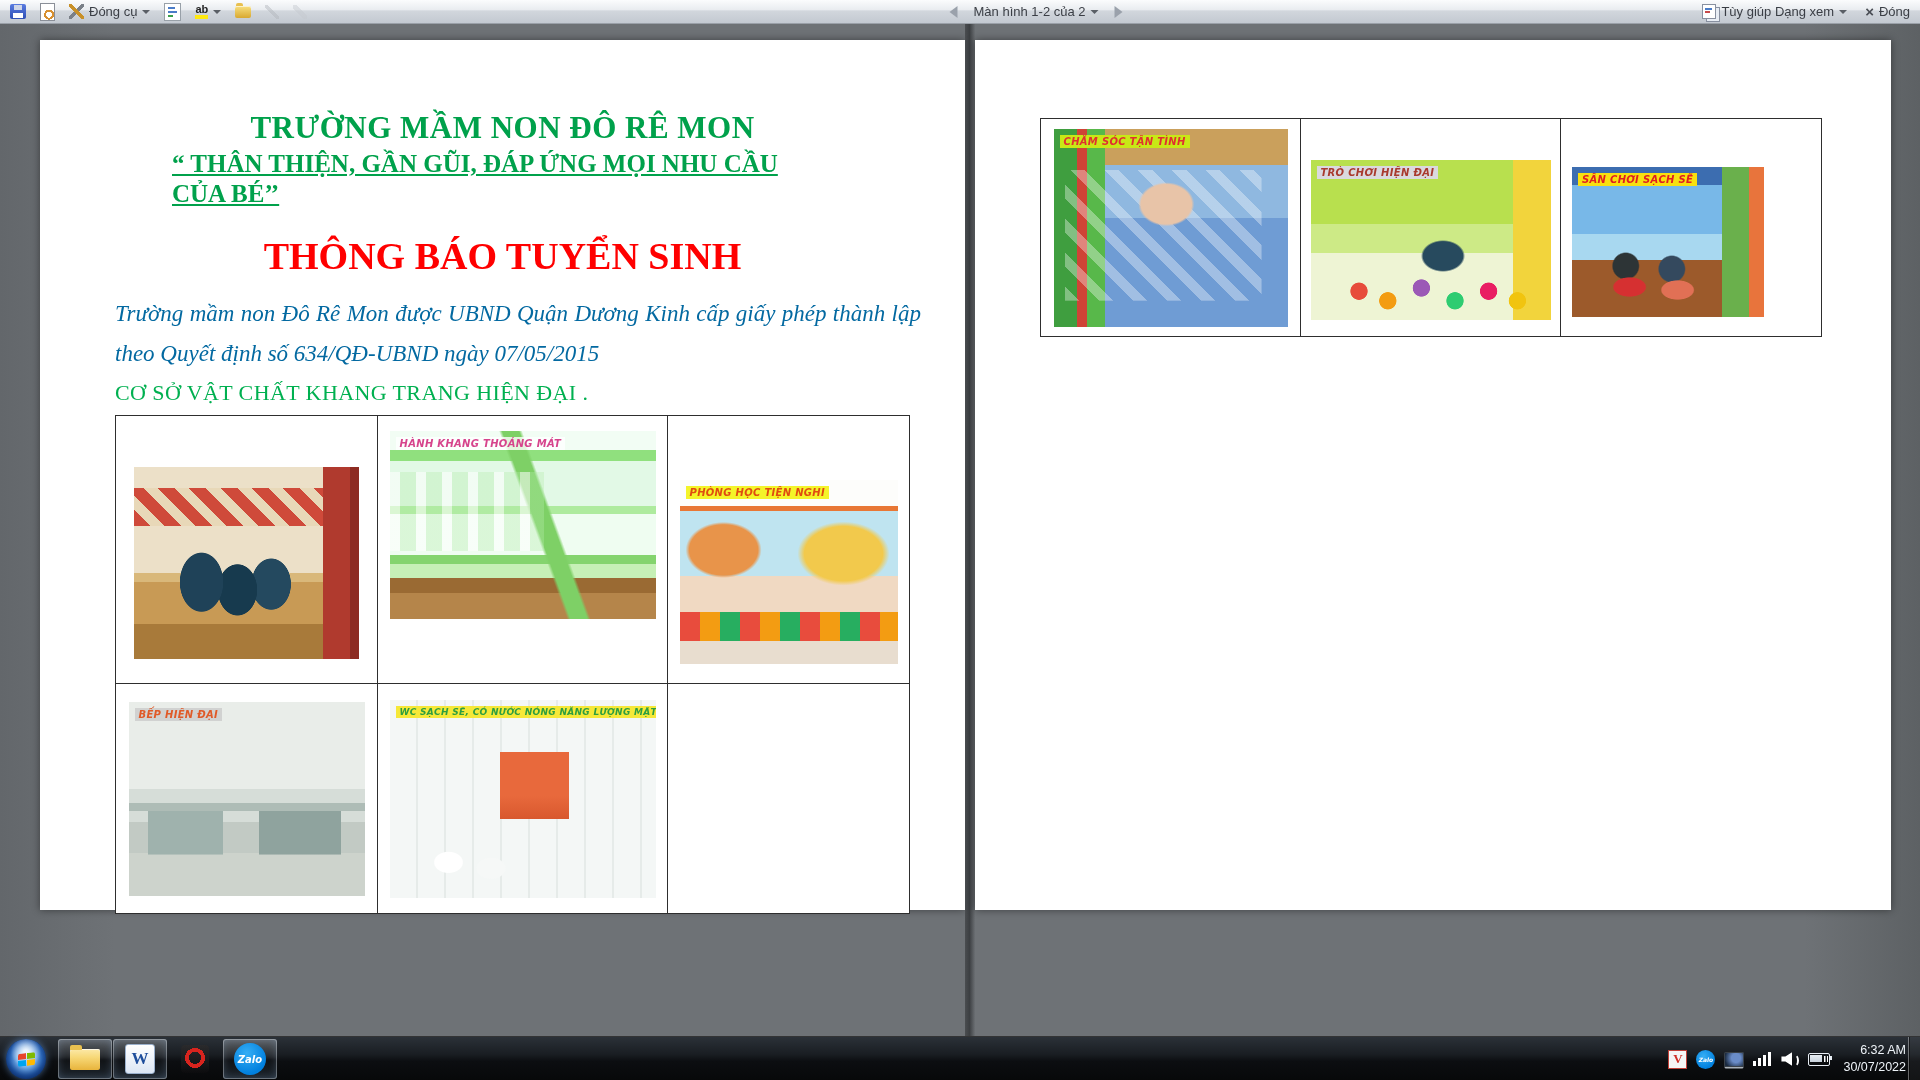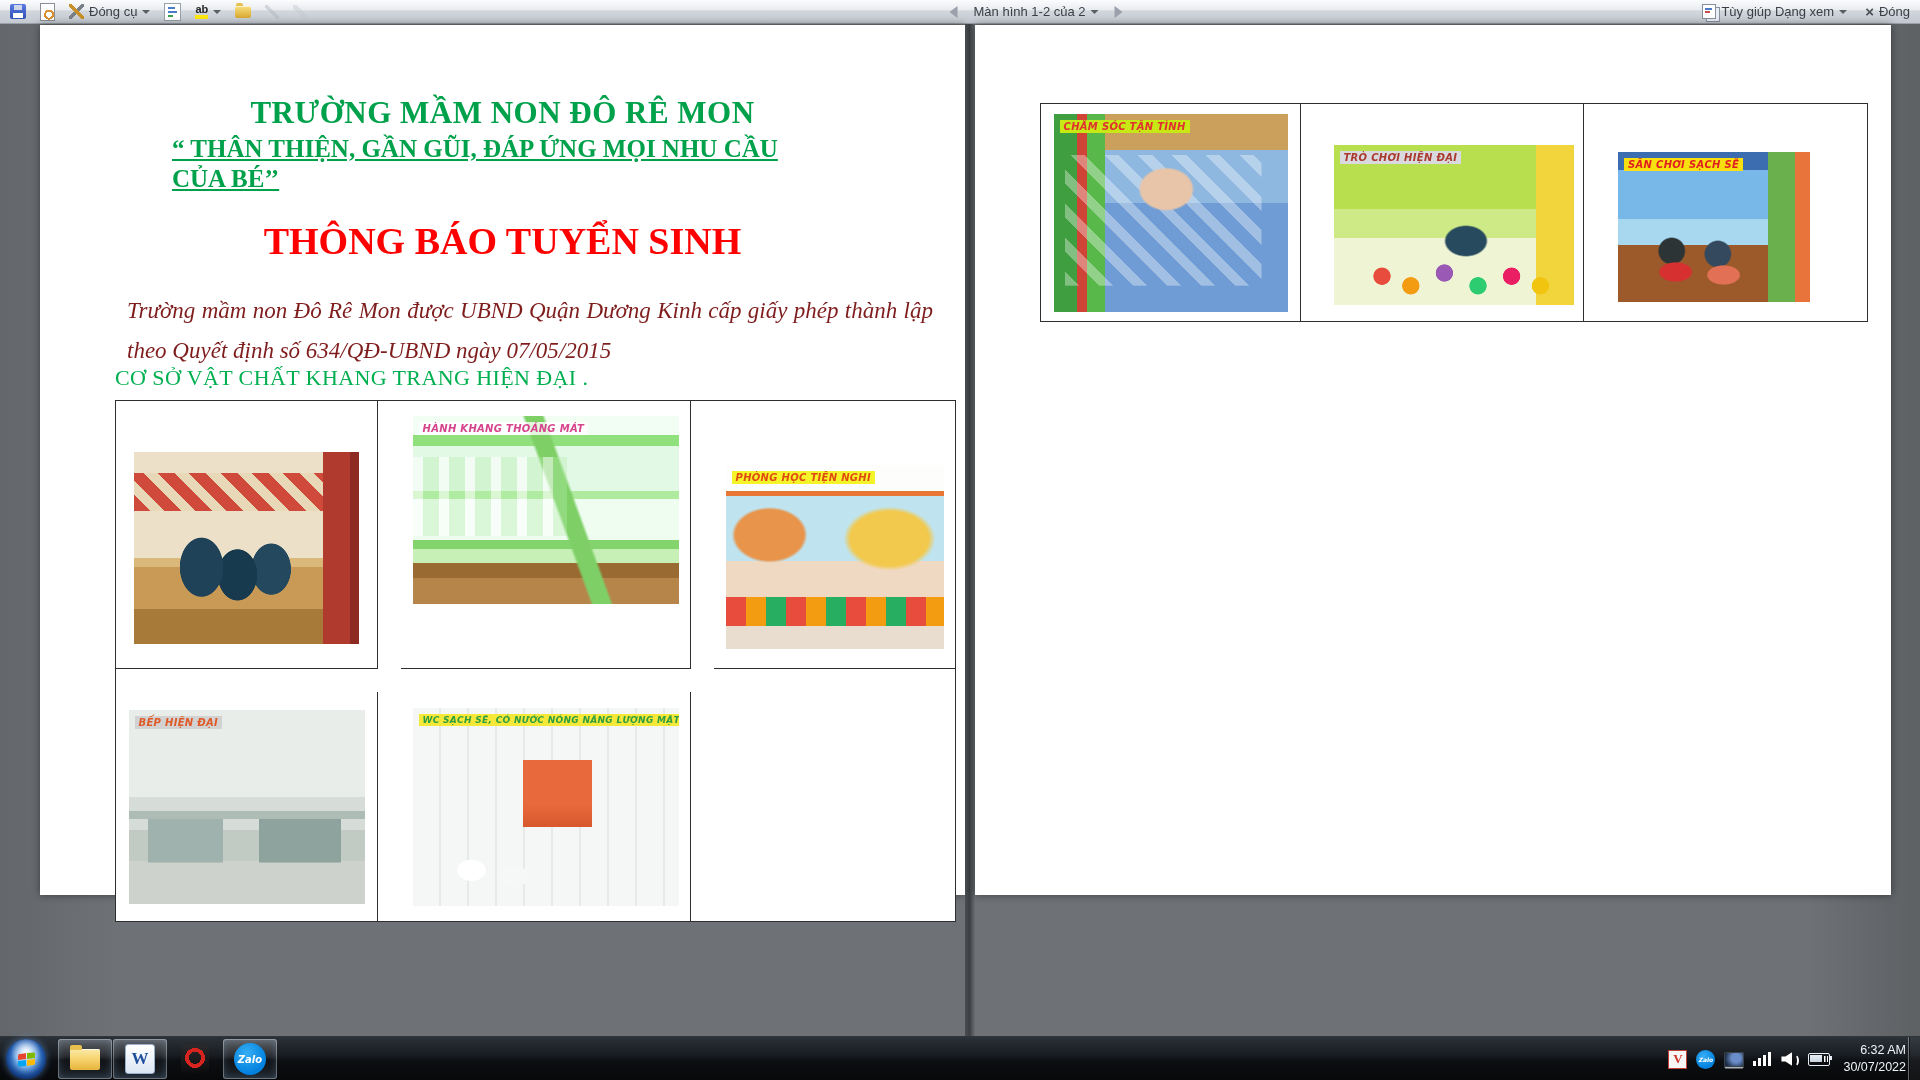--- a/index.html
+++ b/index.html
@@ -41,41 +41,41 @@
   .ic-pen2{width:14px;height:14px;display:inline-block;
     background:linear-gradient(45deg,transparent 36%,#c4c8ce 36% 64%,transparent 64%);}
   .ic-pages{width:12px;height:13px;background:#fff;border:1px solid #8890a0;position:relative;display:inline-block;
     box-shadow:4px 3px 0 -1px #e8edf4,4px 3px 0 0 #8890a0;
     background-image:linear-gradient(#4a7cc8,#4a7cc8),linear-gradient(#c84a4a,#c84a4a);
     background-position:2px 3px,2px 6px;background-size:7px 2px,5px 2px;background-repeat:no-repeat;}
   .x-glyph{font:bold 15px/15px "Liberation Sans",sans-serif;color:#4a4e55;}
 
   
   .workspace{position:absolute;top:24px;left:0;width:1920px;height:1012px;background:linear-gradient(90deg,#63676b,#6e7276 6%,#6e7276 94%,#5d6164);}
-  .page{position:absolute;top:1px;height:870px;background:#fff;box-shadow:0 0 8px rgba(0,0,0,.45);}
+  .page{position:absolute;top:16px;height:870px;background:#fff;box-shadow:0 0 8px rgba(0,0,0,.45);}
   .page1{left:40px;width:925px;}
   .page2{left:975px;width:916px;}
   .page-divider{position:absolute;top:0;left:965px;width:10px;height:1012px;
     background:linear-gradient(90deg,#4a4d50,#3c3f42 45%,#6b6f73);}
 
   .t-green{position:absolute;top:70px;left:0;width:100%;text-align:center;margin:0;
     font:bold 31px "Liberation Serif",serif;color:#00A14B;letter-spacing:.5px;}
   .t-green2{position:absolute;top:109px;left:132px;width:660px;text-align:left;margin:0;
     font:bold 25px/30px "Liberation Serif",serif;color:#00A14B;text-decoration:underline;}
   .t-red{position:absolute;top:194px;left:0;width:100%;text-align:center;margin:0;
     font:bold 38px "Liberation Serif",serif;color:#FF0000;}
-  .intro{position:absolute;top:254px;left:75px;width:806px;margin:12px;text-align:justify;
-    font:italic 23px/40px "Liberation Serif",serif;color:#7f1d1d;}
+  .intro{position:absolute;top:254px;left:75px;width:806px;margin:0;text-align:justify;
+    font:italic 23px/40px "Liberation Serif",serif;color:#0369a1;}
   .facilities{position:absolute;top:340px;left:75px;margin:0;
     font:22px "Liberation Serif",serif;color:#00B050;letter-spacing:.4px;}
   .camera{position:absolute;top:360px;left:112px;margin:0;white-space:pre-wrap;
     font:bold italic 27px "Liberation Serif",serif;color:#FF0000;}
 
   
-  .photo-table{position:absolute;display:grid;background:#fff;border:1px solid #2e2e2e;gap:23px;}
+  .photo-table{position:absolute;display:grid;background:#fff;border:1px solid #2e2e2e;}
   #table1{left:75px;top:375px;grid-template-columns:262px 290px 241px;grid-template-rows:268px 229px;}
   #table2{left:65px;top:78px;grid-template-columns:260px 260px 260px;grid-template-rows:217px;}
   .cell{border-right:1px solid #2e2e2e;border-bottom:1px solid #2e2e2e;background:#fff;
     display:flex;align-items:center;justify-content:center;overflow:hidden;}
   #table1 .cell:nth-child(3n){border-right:none;}
   #table1 .cell:nth-child(n+4){border-bottom:none;}
   #table2 .cell{border-bottom:none;}
   #table2 .cell:nth-child(3){border-right:none;}
 
   .ph{position:relative;overflow:hidden;}

